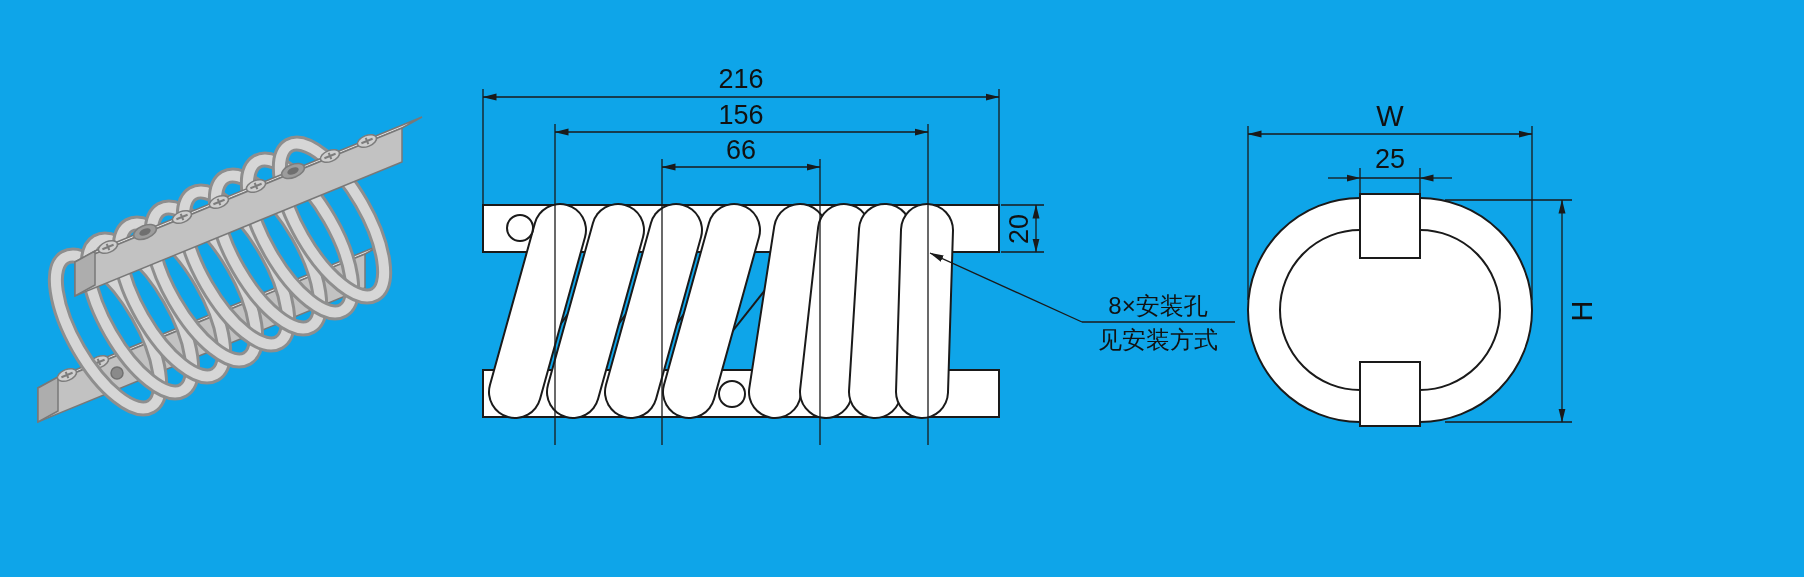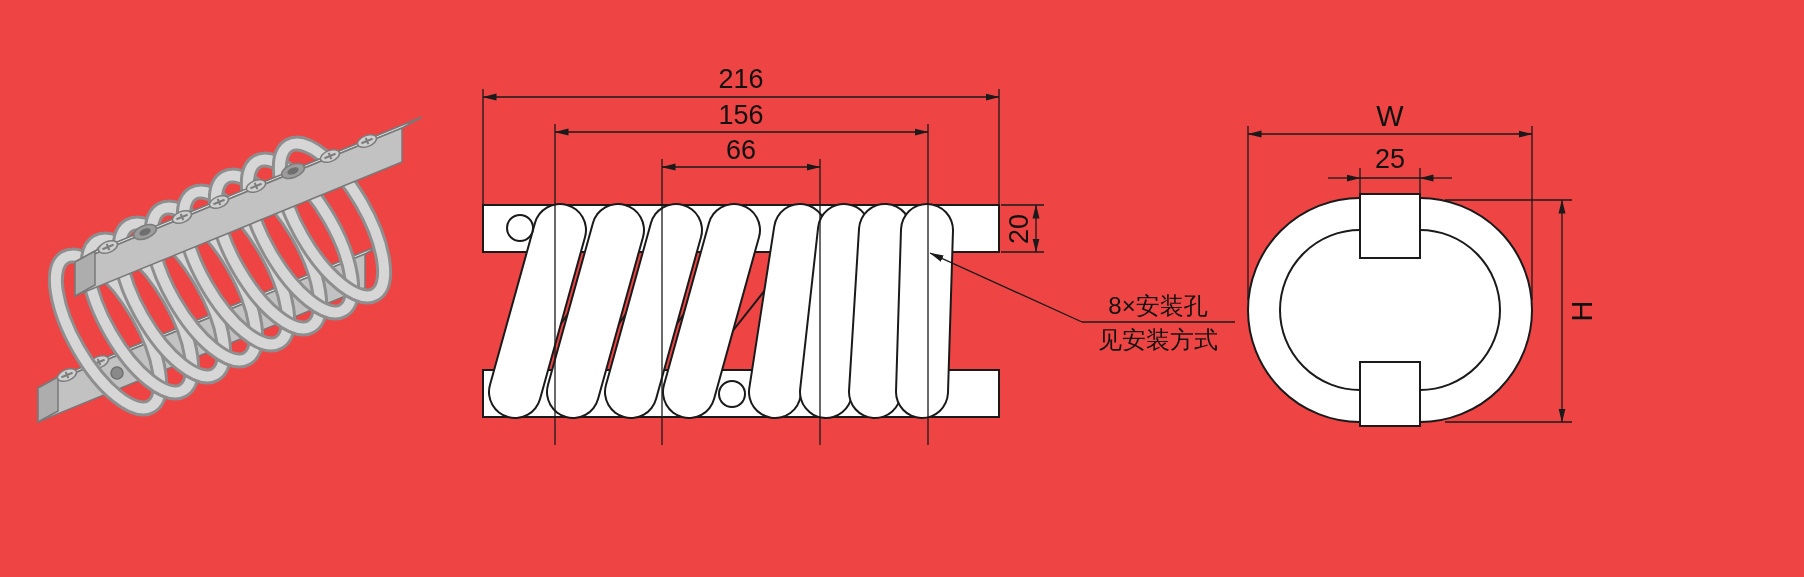--- a/index.html
+++ b/index.html
@@ -1,16 +1,16 @@
 <!DOCTYPE html>
 <html><head>
 <meta charset="utf-8">
 <style>
   html,body{margin:0;padding:0;background:#ffffff;}
-  #canvas{position:relative;width:1804px;height:577px;background:#ef4444;overflow:hidden;
+  #canvas{position:relative;width:1804px;height:577px;background:#0ea5e9;overflow:hidden;
           font-family:"Liberation Sans",sans-serif;}
   svg{display:block;}
   text{font-family:"Liberation Sans",sans-serif;fill:#111111;}
   .dim-num{font-size:27px;}
   .dim-letter{font-size:29px;}
   .note-txt{font-size:24px;}
   .thin{stroke:#1a1a1a;stroke-width:1.3;fill:none;}
   .outline{stroke:#1a1a1a;stroke-width:2;fill:#ffffff;}
   .capsule-dark{stroke:#1a1a1a;stroke-width:54;stroke-linecap:round;fill:none;}
   .capsule-light{stroke:#ffffff;stroke-width:50;stroke-linecap:round;fill:none;}

